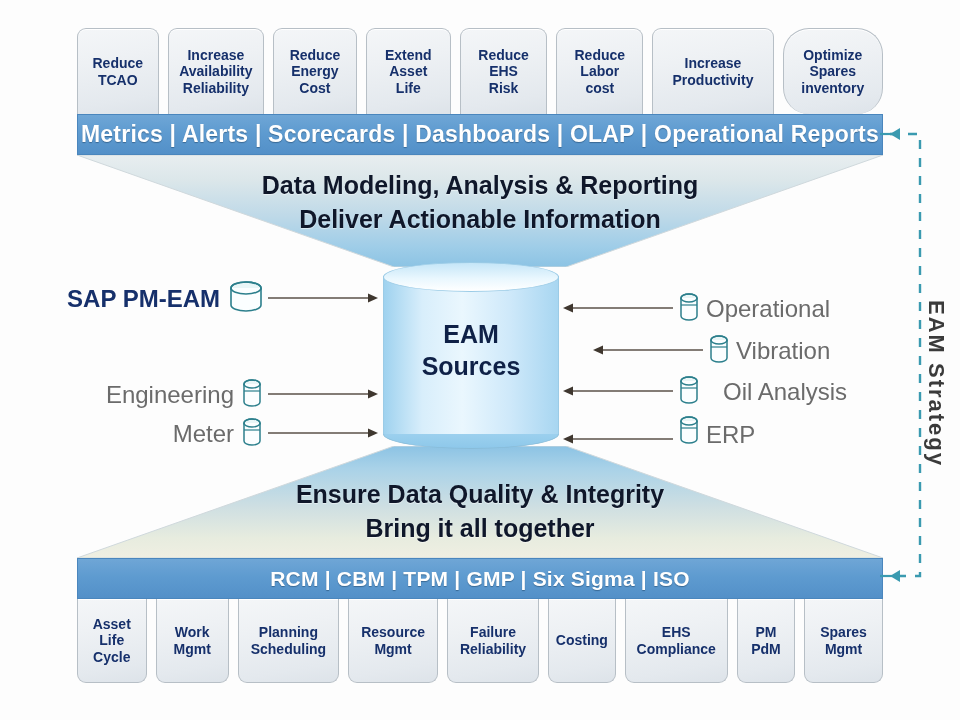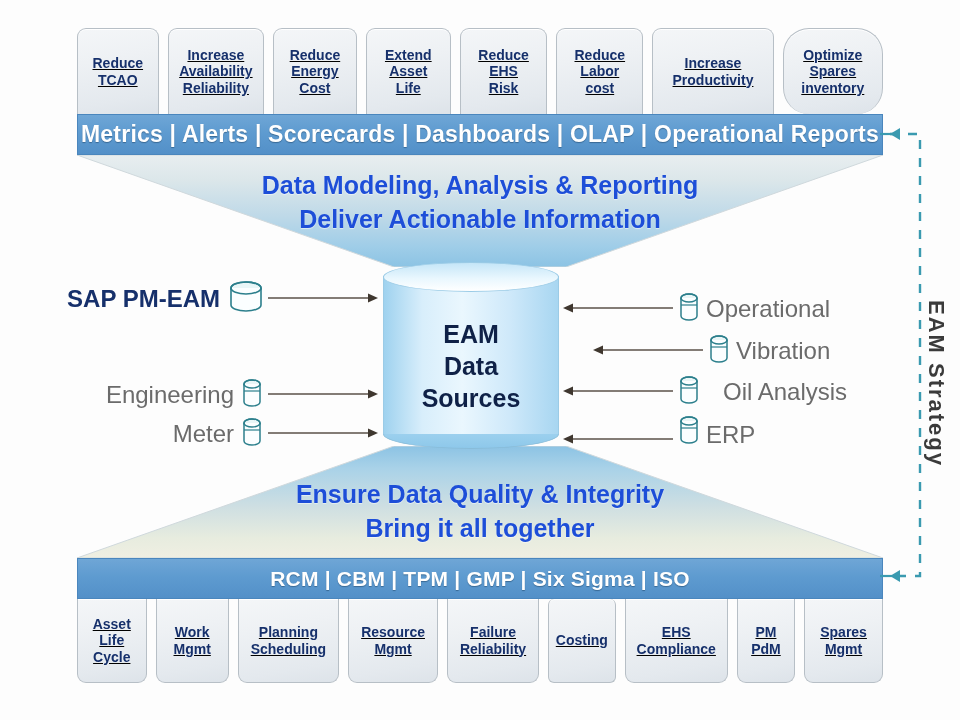--- a/index.html
+++ b/index.html
@@ -16,21 +16,20 @@
     position: absolute; left: 0; top: 0;
     width: 960px; height: 720px;
     background: #fdfdfd;
   }
 
   
   .box-row {
     position: absolute;
     display: flex;
     gap: 9px;
-    text-decoration: underline;
   }
   .cap-box {
     flex: 1 1 auto;
     background: linear-gradient(170deg, #f4f6f8 0%, #eef1f4 35%, #e4e9ee 80%, #dde3e9 100%);
     border: 1px solid #b7bfc6;
     display: flex;
     align-items: center;
     justify-content: center;
     text-align: center;
     color: #16306b;
@@ -72,21 +71,21 @@
   .funnel {
     position: absolute;
     left: 77px;
     width: 806px;
   }
   .funnel svg { display: block; width: 100%; height: 100%; }
   .funnel-text {
     position: absolute;
     left: 0; right: 0;
     text-align: center;
-    color: #1d4ed8;
+    color: #0f172a;
     font-weight: bold;
     font-size: 25px;
     line-height: 1.35;
     text-shadow: 0 1px 1px rgba(255,255,255,.55);
     pointer-events: none;
   }
 
   
   #cylinder {
     position: absolute;
@@ -244,21 +243,20 @@
       <div>Bring it all  together</div>
     </div>
   </div>
 
   <div id="cylinder">
     <div class="cyl-bottom"></div>
     <div class="cyl-body"></div>
     <div class="cyl-top"></div>
     <div id="cyl-label">
       <div>EAM</div>
-      <div>Data</div>
       <div>Sources</div>
     </div>
   </div>
 
   <div class="src-row" style="left:88px; top:282px; width:290px; justify-content:flex-end;">
     <span class="src-label primary">SAP PM-EAM</span>
     <span class="mini-cyl" style="margin-left:8px;">
       <svg width="36" height="36" viewBox="0 0 36 36">
         <ellipse cx="18" cy="9" rx="15" ry="6" fill="#e9f6f7" stroke="#2c7f8c" stroke-width="1.6"></ellipse>
         <path d="M3 9 V26 A15 6 0 0 0 33 26 V9" fill="#fbfeff" stroke="#2c7f8c" stroke-width="1.6"></path>
@@ -401,21 +399,21 @@
 Scheduling</span>
       </div>
     <div class="cap-box" style="flex-basis:96px;">
         <span style="white-space:pre-line">Resource
 Mgmt</span>
       </div>
     <div class="cap-box" style="flex-basis:98px;">
         <span style="white-space:pre-line">Failure
 Reliability</span>
       </div>
-    <div class="cap-box" style="flex-basis:72px;border-radius:6px;">
+    <div class="cap-box" style="flex-basis:72px;">
         <span style="white-space:pre-line">Costing</span>
       </div>
     <div class="cap-box" style="flex-basis:110px;">
         <span style="white-space:pre-line">EHS
 Compliance</span>
       </div>
     <div class="cap-box" style="flex-basis:62px;">
         <span style="white-space:pre-line">PM
 PdM</span>
       </div>

